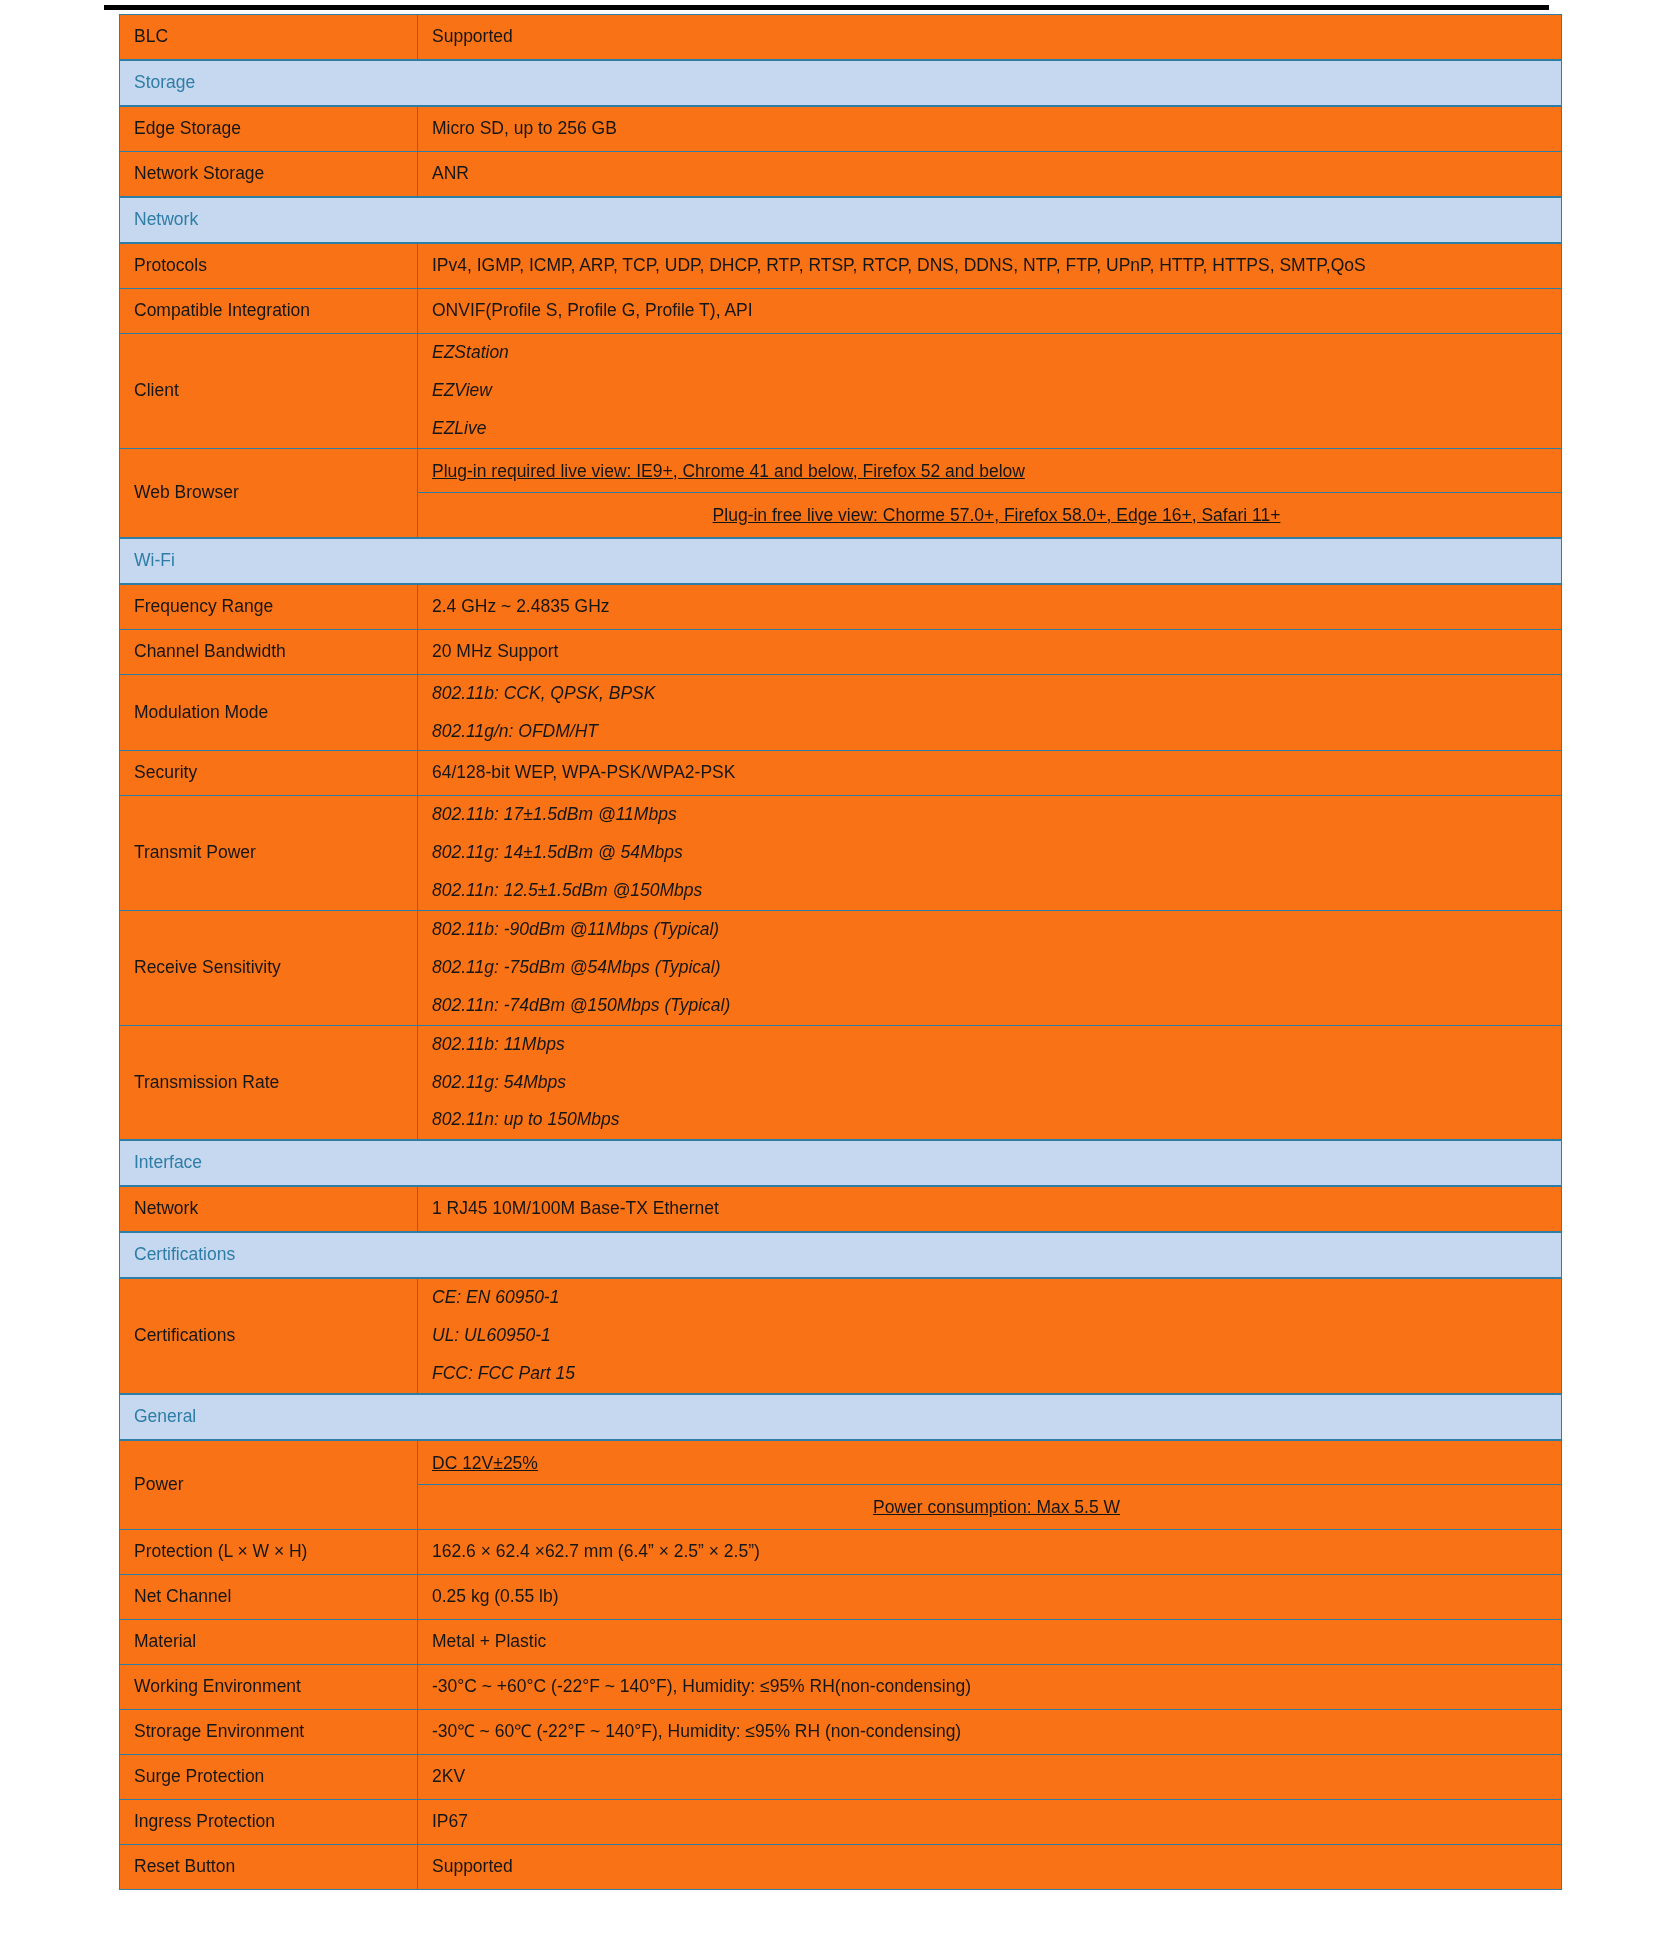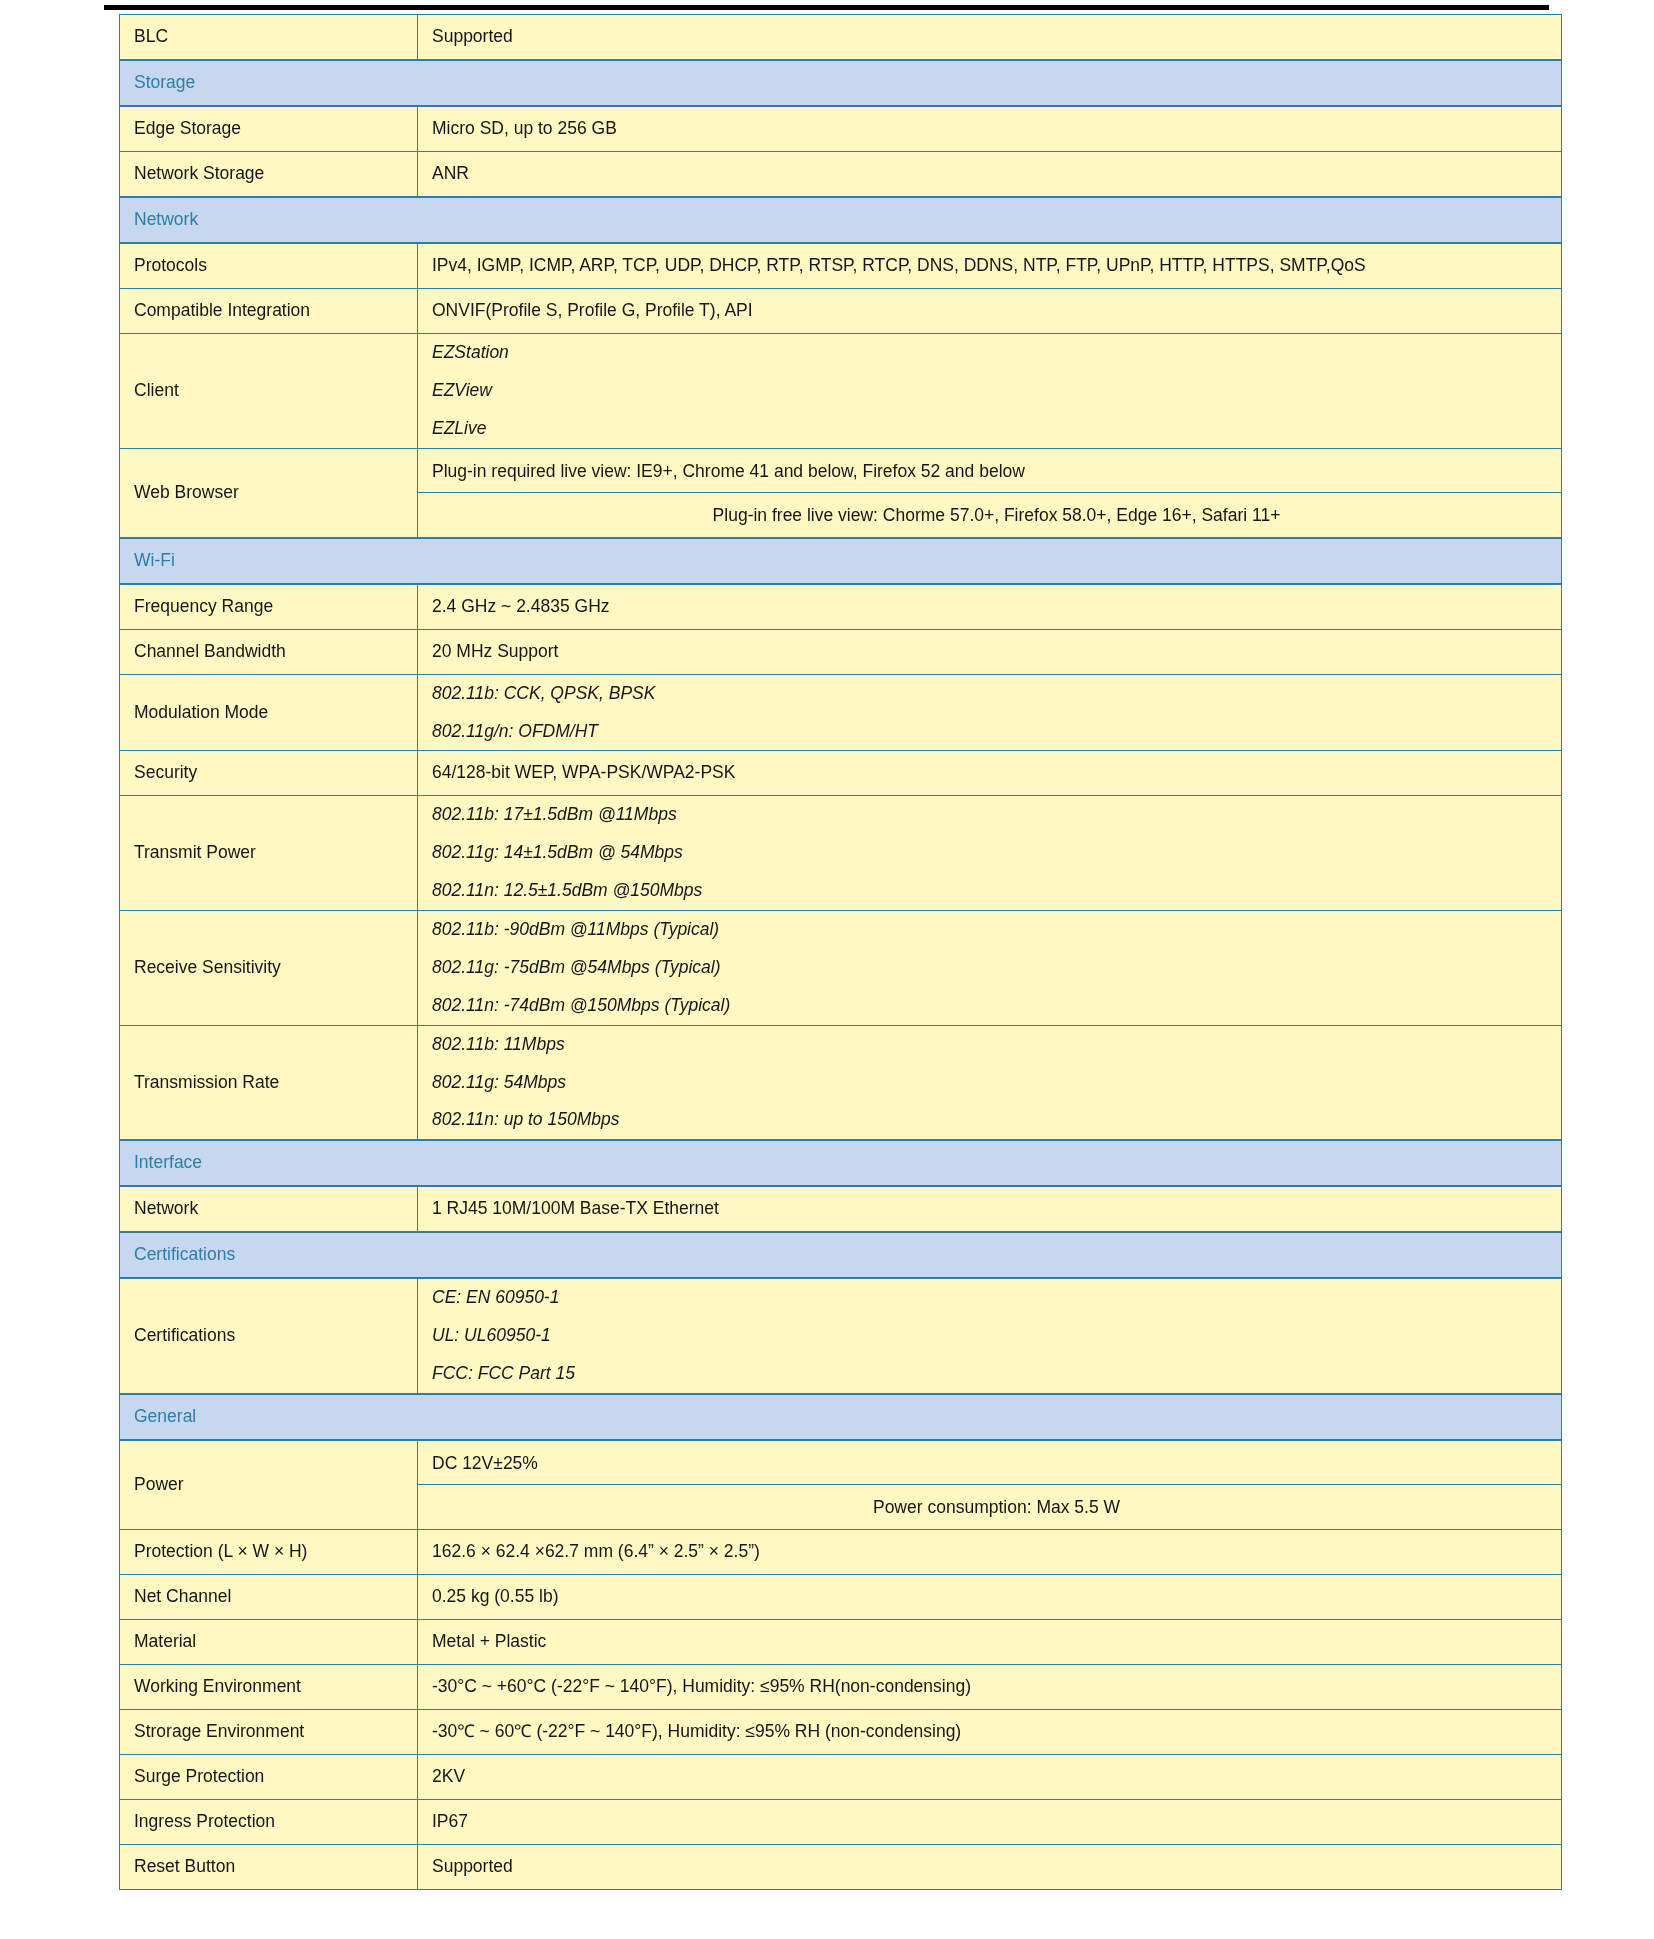--- a/index.html
+++ b/index.html
@@ -42,21 +42,21 @@
     width: 1414px;
     table-layout: fixed;
   }
   table.spec td {
     border: 1px solid #2e7da6;
     padding: 0 0 0 14px;
     vertical-align: middle;
     font-size: 17.5px;
     line-height: 1.25;
     color: #161616;
-    background: #fef9c3;
+    background: #f97316;
     height: 44px;
   }
   td.label {
     width: 283px;
   }
   td.value {
     width: 1129px;
   }
   tr.section td {
     background: #c5d8ef;
@@ -83,20 +83,21 @@
   td.value.split {
     padding: 0;
   }
   td.value.split .subline {
     display: block;
     padding: 0 0 0 14px;
     line-height: 44px;
     height: 44px;
     border-bottom: 1px solid #2e7da6;
     box-sizing: border-box;
+    text-decoration: underline;
   }
   td.value.split .subline:last-child {
     border-bottom: none;
     text-align: center;
   }
   tr.tall td { height: auto; }
   td.label.mid {
     vertical-align: middle;
   }
 </style>

